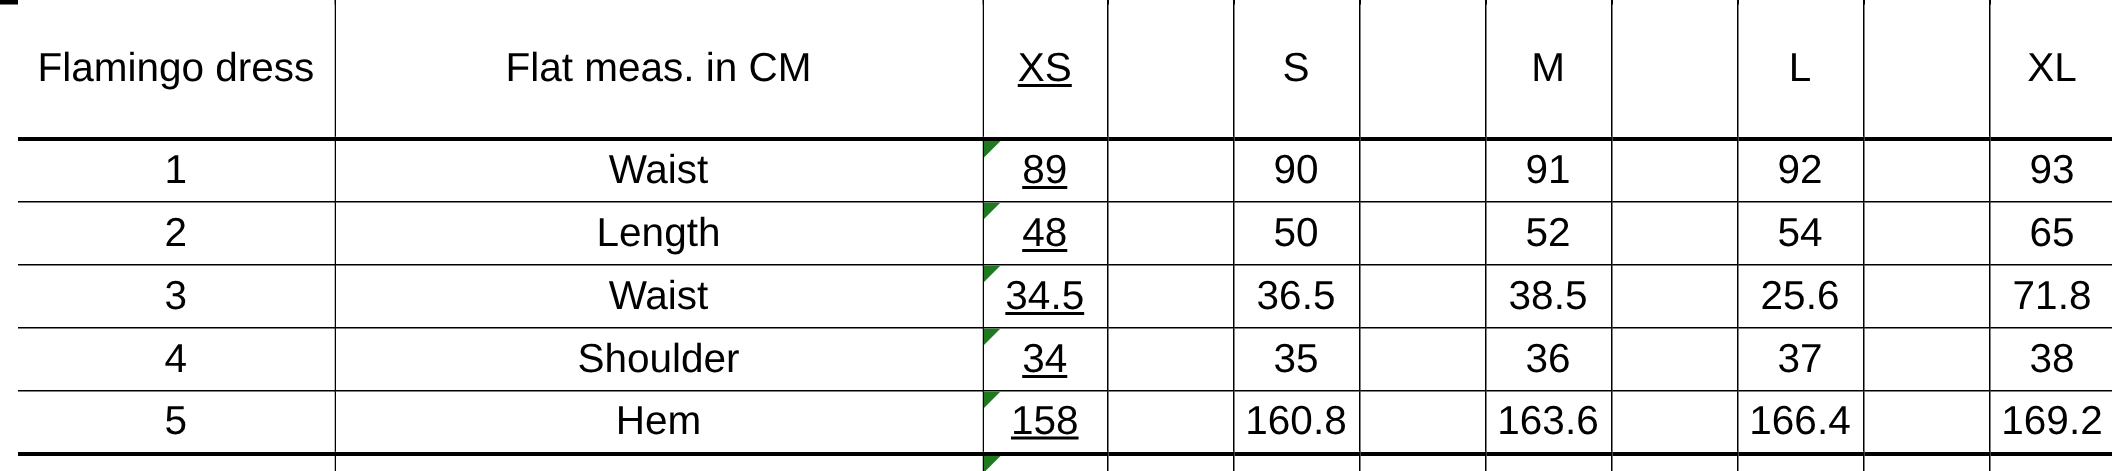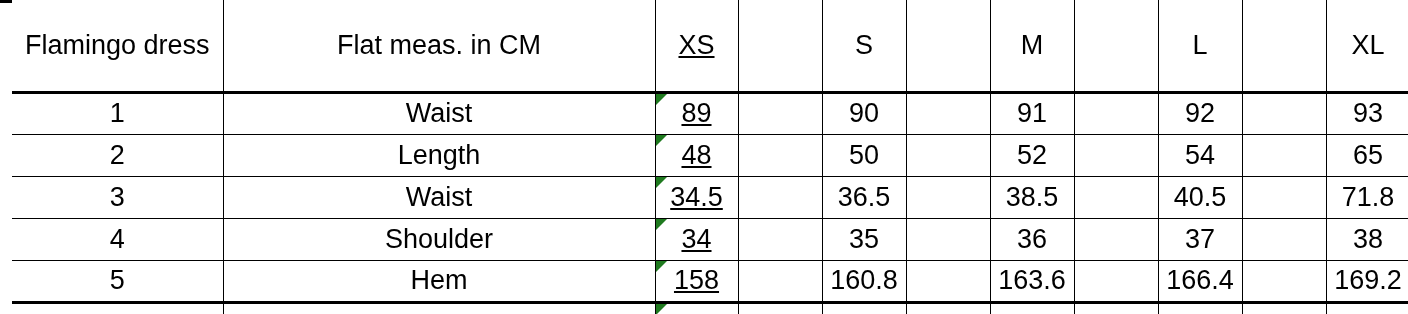--- a/index.html
+++ b/index.html
@@ -165,21 +165,21 @@
         <td class="col-name">Waist</td>
         <td class="col-spacer-pre">
           <span class="comment-flag"></span>
           <span class="val">34.5</span>
         </td>
         <td></td>
         <td><span class="val">36.5</span></td>
         <td></td>
         <td><span class="val">38.5</span></td>
         <td></td>
-        <td><span class="val">40.5</span></td>
+        <td><span class="val">25.6</span></td>
         <td></td>
         <td><span class="val">71.8</span></td>
         <td></td>
       </tr>
 
       <tr class="data-row">
         <td class="col-label">4</td>
         <td class="col-name">Shoulder</td>
         <td class="col-spacer-pre">
           <span class="comment-flag"></span>

